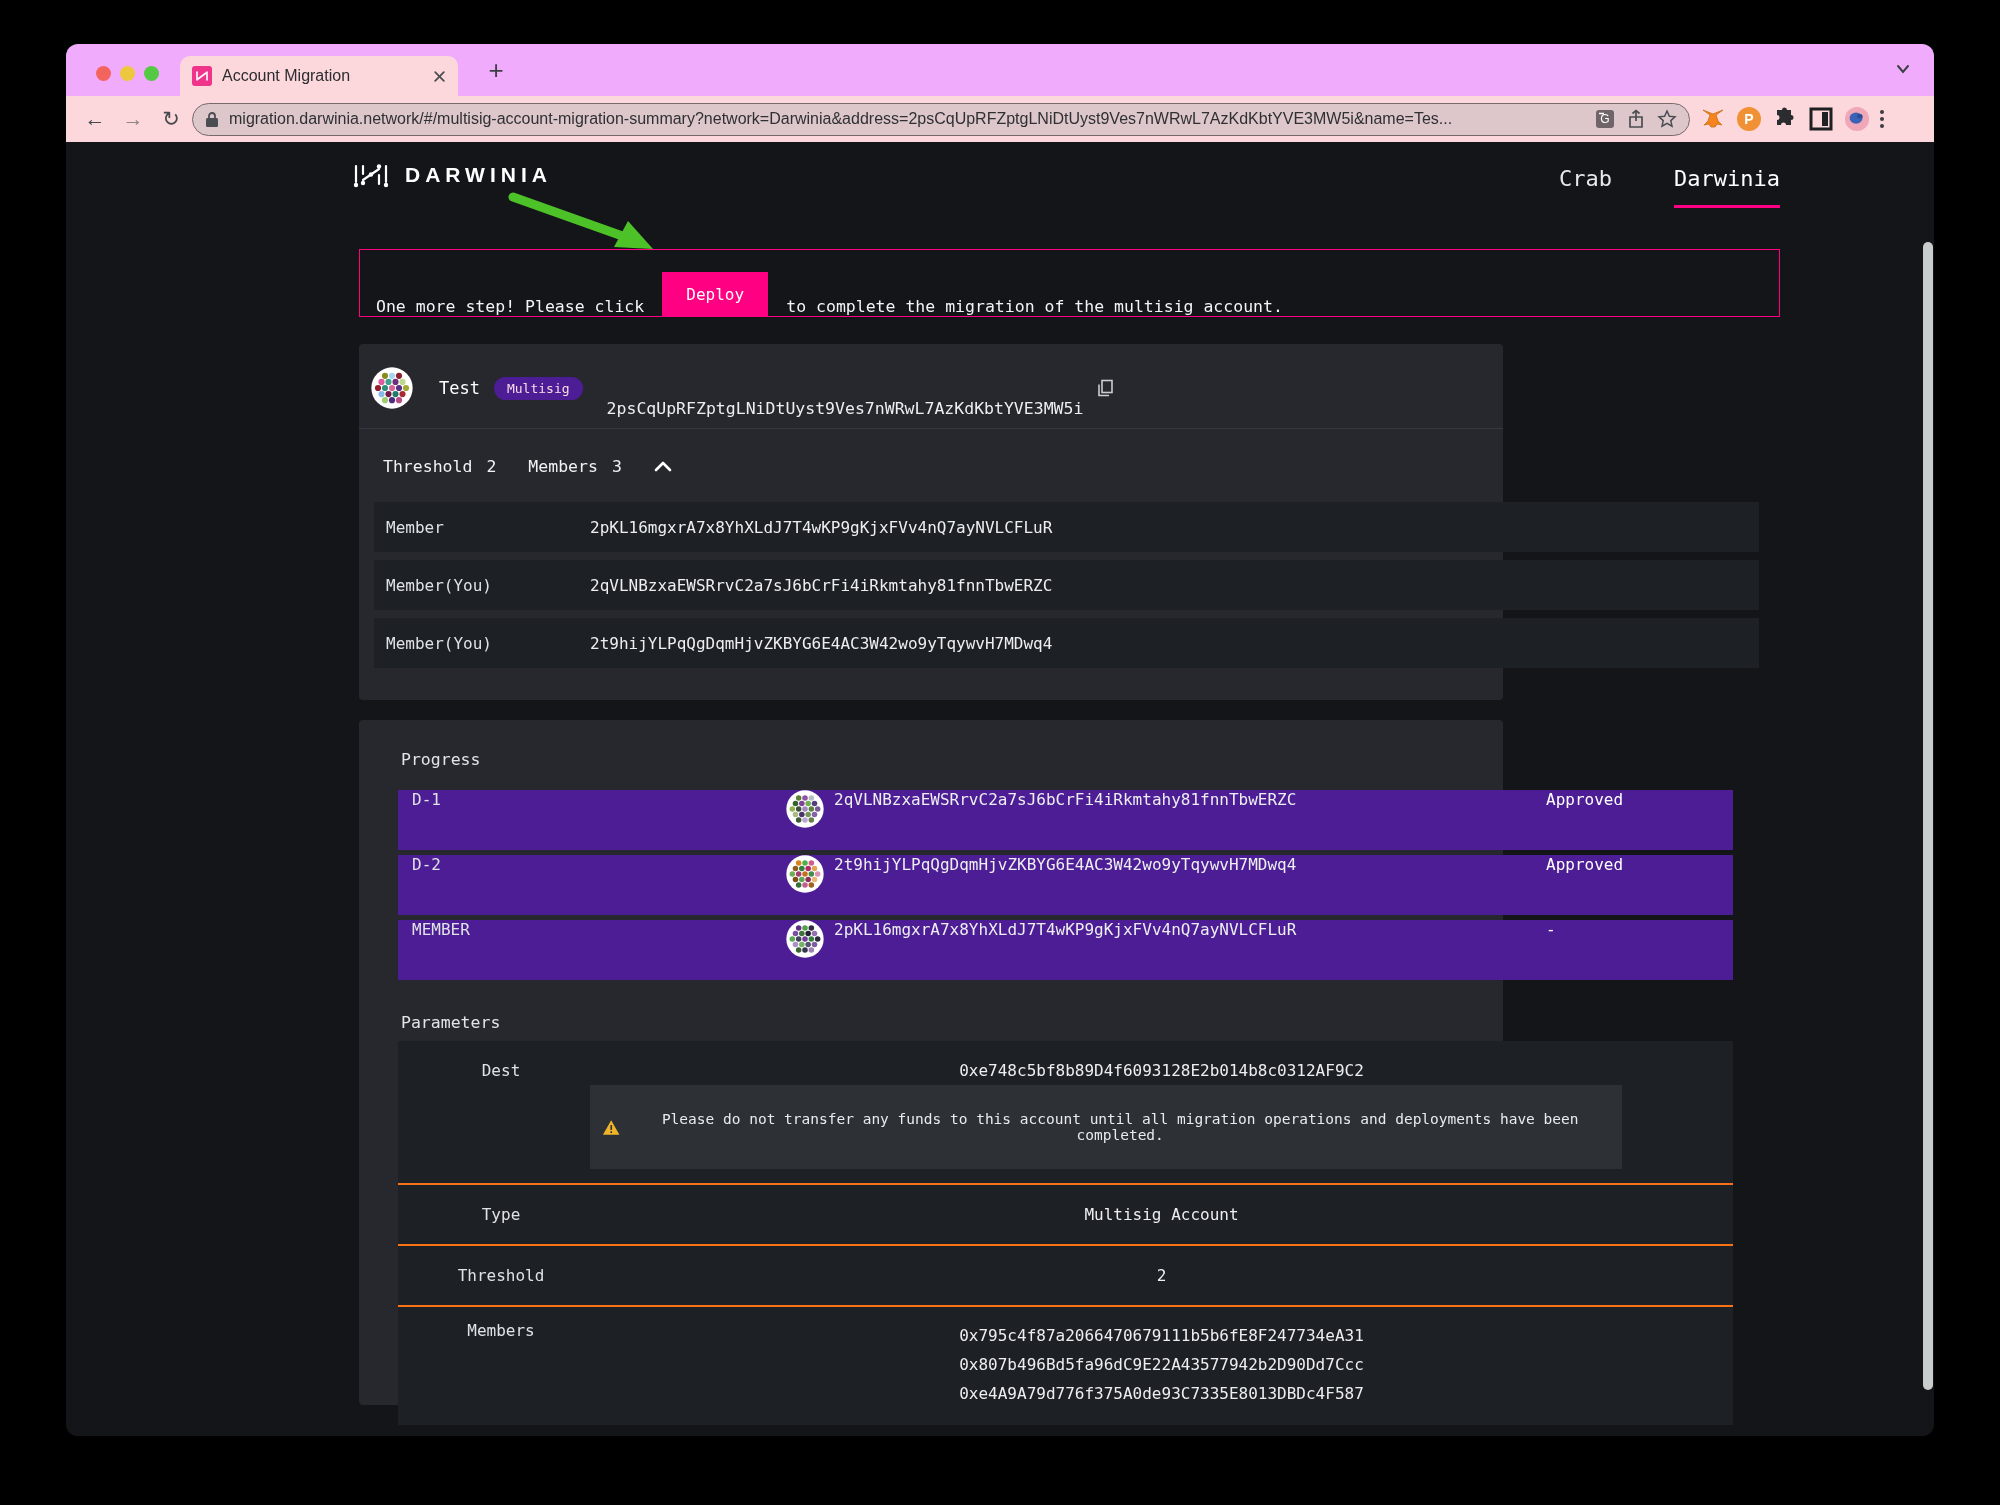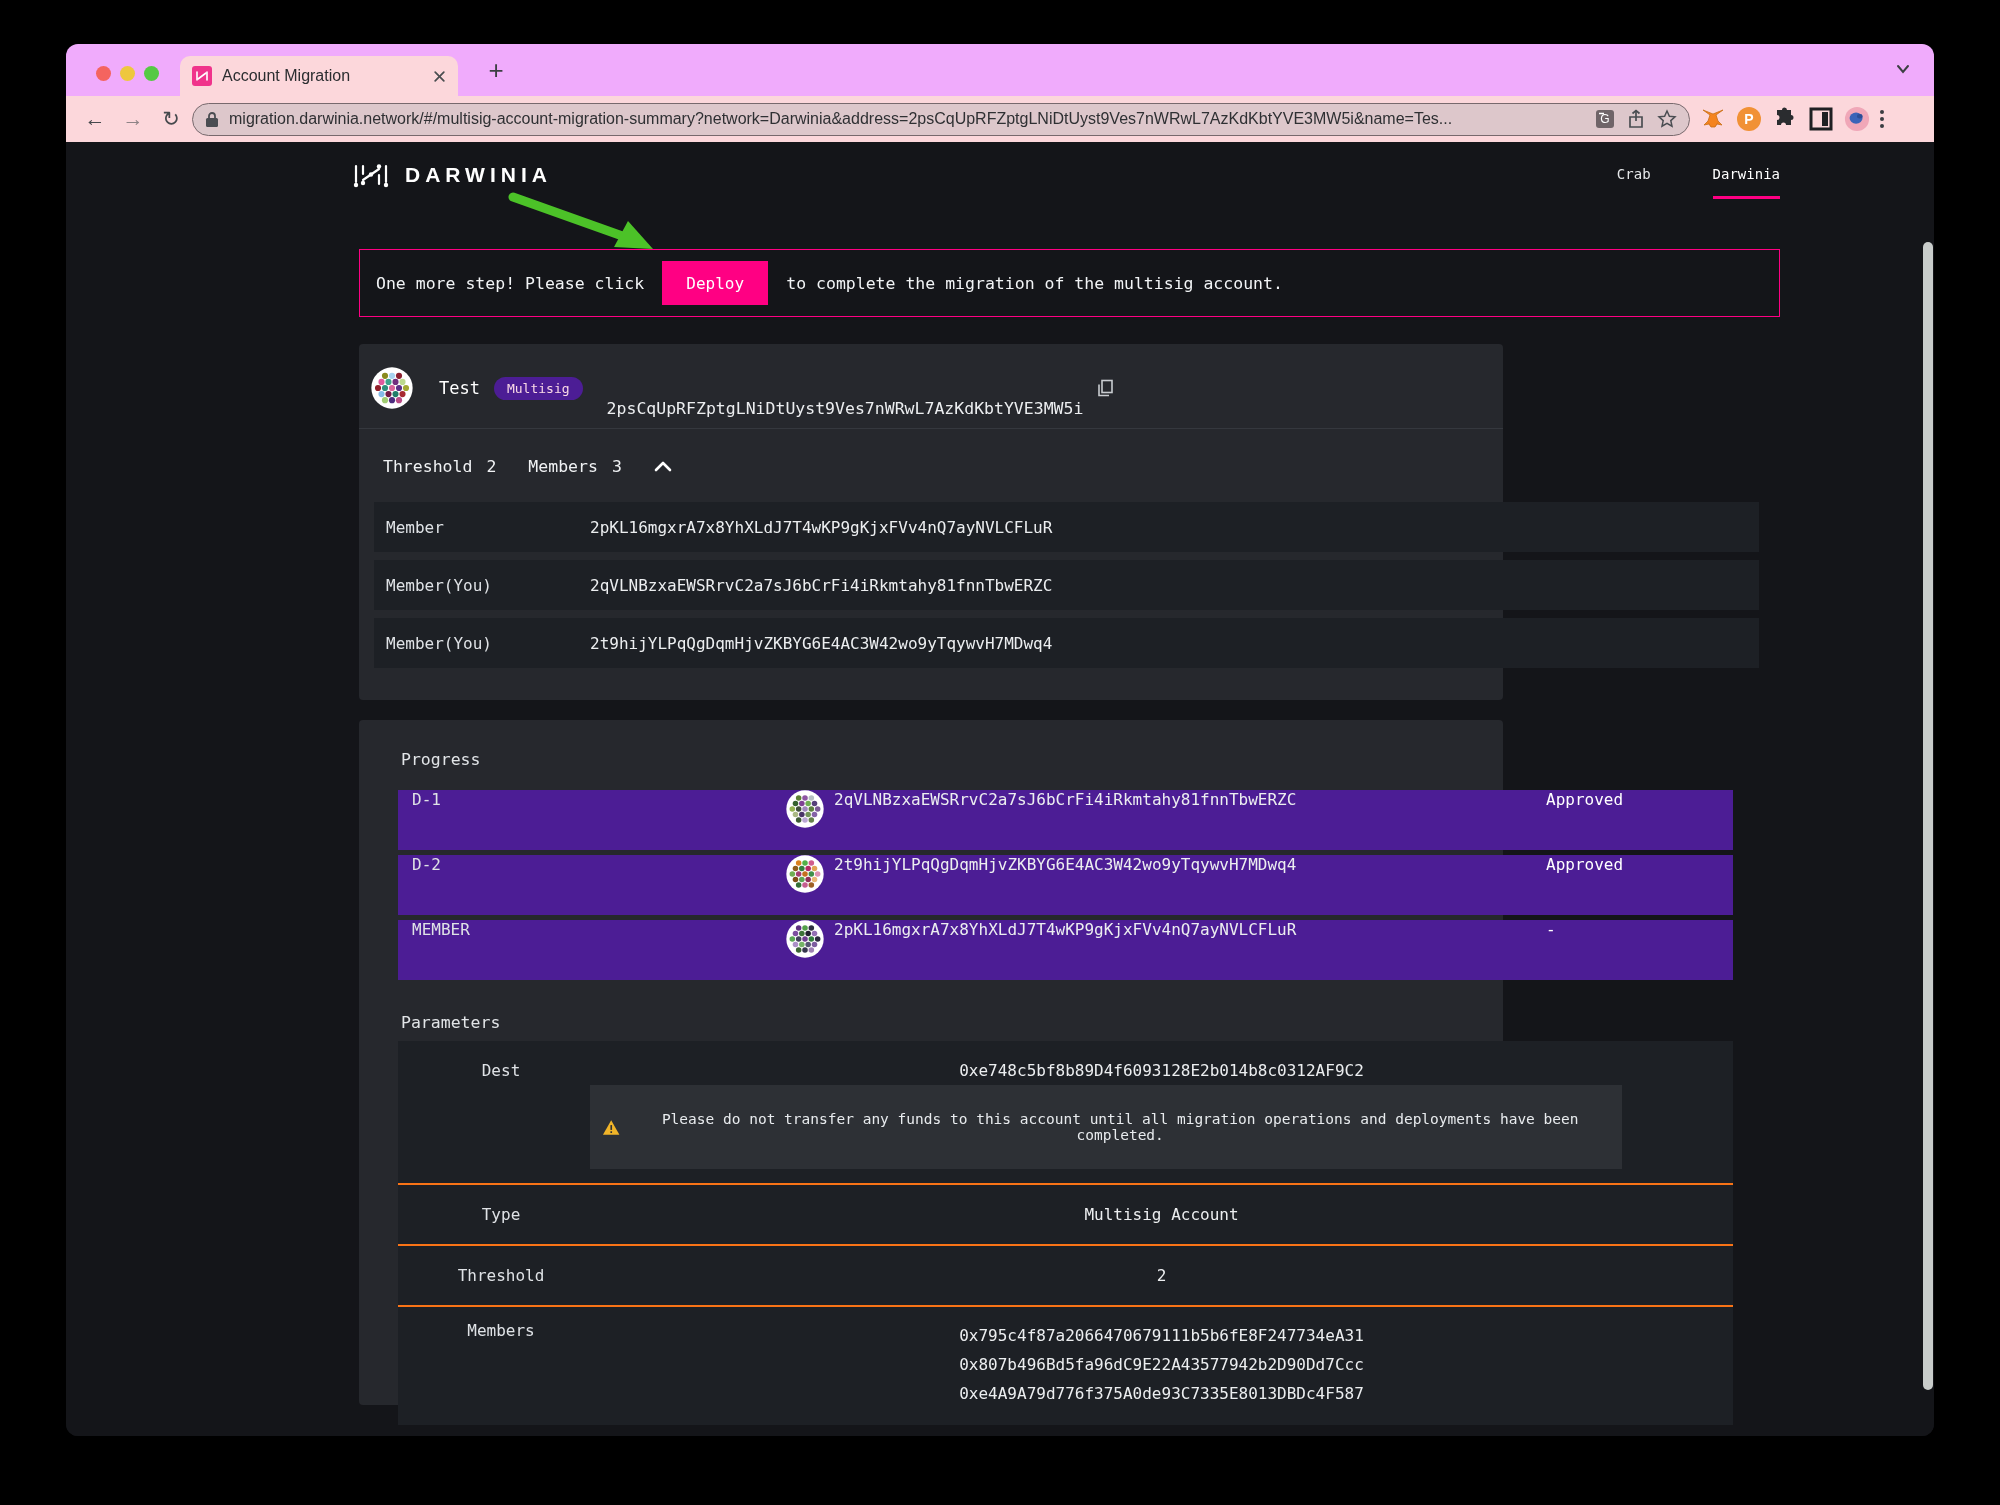--- a/index.html
+++ b/index.html
@@ -21,24 +21,24 @@
   .pill-ico{margin-left:12px;flex:0 0 auto;display:flex;align-items:center;}
   .ext{margin-left:10px;flex:0 0 auto;display:flex;align-items:center;justify-content:center;width:26px;height:26px;}
   .kebab{display:flex;flex-direction:column;gap:3px;margin:0 14px 0 10px;}
   .kebab i{width:4px;height:4px;border-radius:50%;background:#3a3d41;}
   
   .viewport{position:absolute;top:98px;left:0;right:0;bottom:0;background:#141519;font-family:"DejaVu Sans Mono",monospace;color:#e8eaee;}
   .content{position:absolute;left:293px;top:0;width:1421px;}
   .pg-header{position:absolute;left:-8px;top:18px;width:1429px;height:46px;}
   .brand{display:flex;align-items:center;gap:12px;color:#fff;}
   .brand-name{font-family:"Liberation Sans",sans-serif;font-weight:700;font-size:21px;letter-spacing:5px;color:#fff;}
-  .nav{position:absolute;right:0;top:6px;display:flex;gap:62px;font-size:14px;}
+  .nav{position:absolute;right:0;top:6px;display:flex;gap:62px;font-size:22px;}
   .nav a{color:#e6e8ea;text-decoration:none;padding-bottom:14px;}
   .nav a.active{color:#fff;border-bottom:3px solid #ff0083;}
-  .notice{position:absolute;left:0;top:107px;width:1421px;height:68px;border:1.5px solid #ff0083;box-sizing:border-box;display:flex;align-items:center;padding-left:16px;font-size:16.5px;color:#f2f4f6;}
+  .notice{position:absolute;left:0;top:107px;width:1421px;height:68px;border:1.5px solid #ff0083;box-sizing:border-box;display:flex;align-items:flex-end;padding-left:16px;font-size:16.5px;color:#f2f4f6;}
   .deploy{background:#ff0083;color:#fff;border:none;font-family:"DejaVu Sans Mono",monospace;font-size:16px;width:106px;height:44px;margin:0 18px;cursor:pointer;}
   .card{position:absolute;left:0;width:1144px;background:#26282d;border-radius:4px;}
   .card.acct{top:202px;height:356px;}
   .card.main{top:578px;height:685px;}
   .acct-head{position:absolute;left:12px;top:16px;height:56px;display:flex;align-items:center;}
   .acct-name{margin-left:26px;font-size:17px;color:#fff;}
   .badge{margin-left:14px;background:#4c1d95;color:#fad9e6;font-size:13px;padding:4px 13px;border-radius:13px;}
   .acct-addr{margin-left:24px;font-size:16.5px;color:#eceef0;margin-top:40px;}
   .copy{margin-left:14px;}
   .sep{position:absolute;left:0;top:84px;width:100%;height:1px;background:#35383e;}

